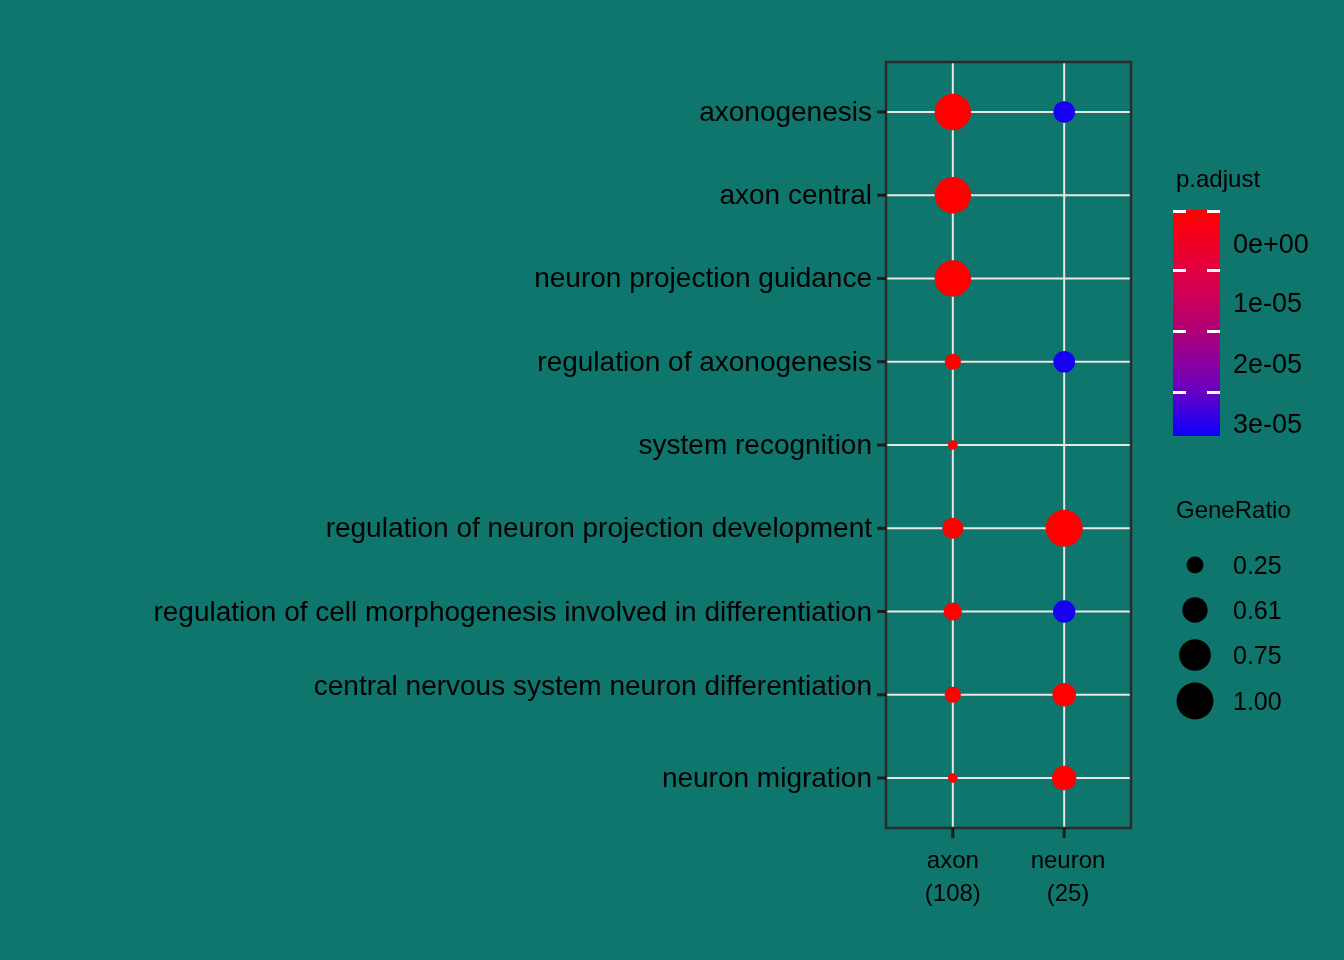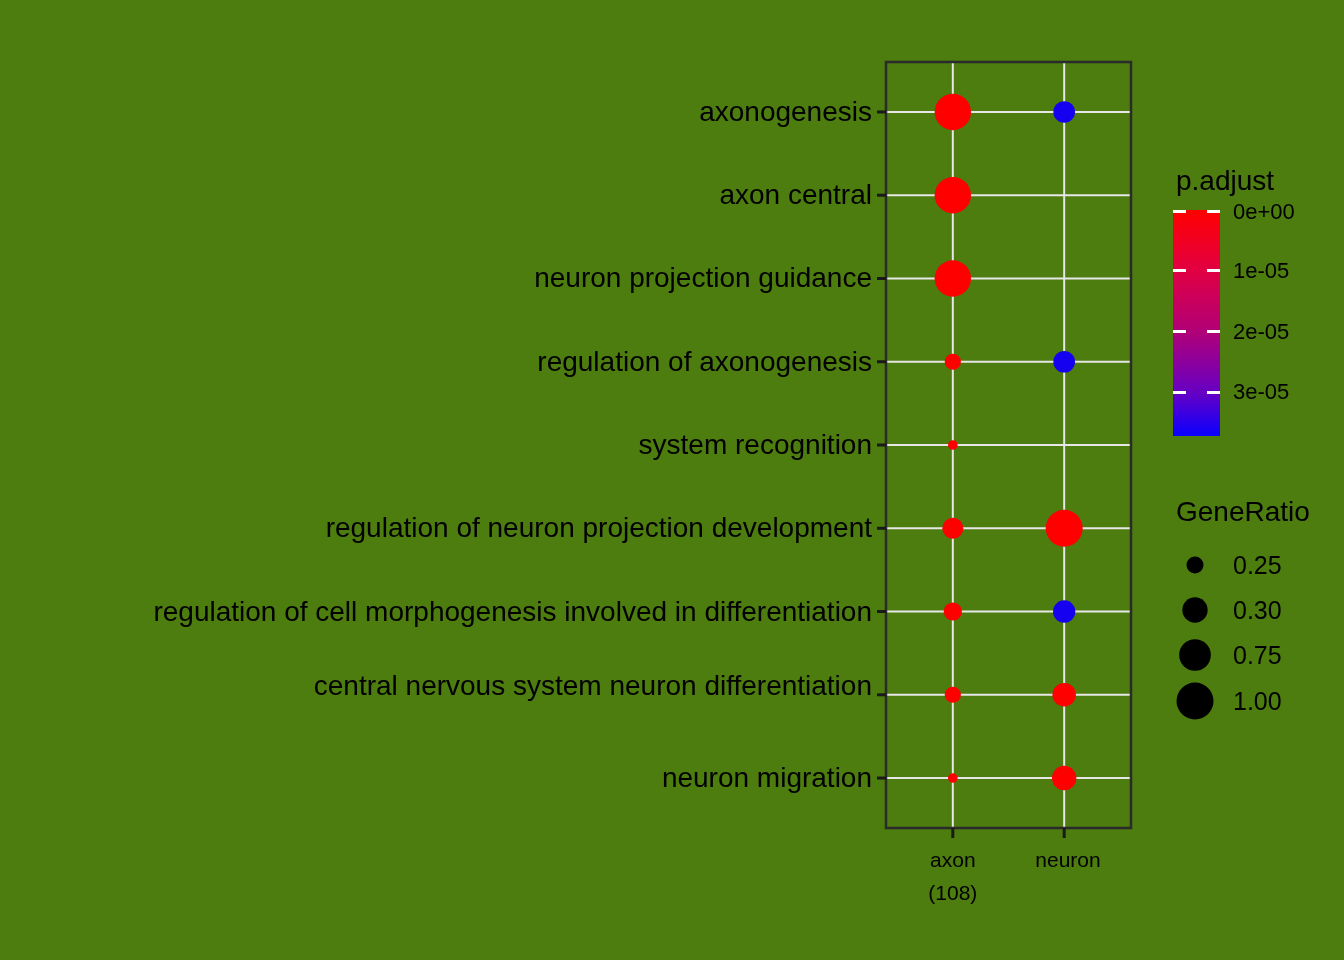--- a/index.html
+++ b/index.html
@@ -1,32 +1,32 @@
 <!DOCTYPE html>
 <html><head>
 <meta charset="utf-8">
 <style>
   html,body{margin:0;padding:0;background:#ffffff;}
   .canvas{
-    position:relative;width:1344px;height:960px;background:#4d7c0f;
+    position:relative;width:1344px;height:960px;background:#0f766e;
     font-family:"Liberation Sans", sans-serif;color:#000;overflow:hidden;
   }
   #chart-svg{position:absolute;left:0;top:0;}
   .ylab{
     position:absolute;left:0;width:872px;text-align:right;
     font-size:28px;line-height:34px;white-space:nowrap;color:#000;
   }
   .xlab{
     position:absolute;width:220px;text-align:center;
-    font-size:21px;line-height:33px;color:#000;
+    font-size:24px;line-height:33px;color:#000;
   }
-  .legend-title{position:absolute;font-size:28px;color:#000;white-space:nowrap;}
+  .legend-title{position:absolute;font-size:24px;color:#000;white-space:nowrap;}
   .colorbar{position:absolute;left:1173px;top:210px;width:47px;height:226px;}
   .cbar-tick{position:absolute;height:3px;width:13px;background:#ffffff;}
-  .cbar-label{position:absolute;left:1233px;font-size:22px;line-height:28px;white-space:nowrap;color:#000;}
+  .cbar-label{position:absolute;left:1233px;font-size:27px;line-height:28px;white-space:nowrap;color:#000;margin-top:32px;}
   .size-label{position:absolute;left:1233px;font-size:25px;line-height:28px;white-space:nowrap;color:#000;}
 </style>
 </head>
 <body>
 
 <div class="canvas">
 
   <svg id="chart-svg" width="1344" height="960">
       <line x1="886" x2="1131" y1="111.95652173913044" y2="111.95652173913044" stroke="#E7E7E7" stroke-width="2"></line>
       <line x1="886" x2="1131" y1="195.21739130434784" y2="195.21739130434784" stroke="#E7E7E7" stroke-width="2"></line>
@@ -83,20 +83,21 @@
       <div class="ylab" style="top: 669px;">central nervous system neuron differentiation</div>
       <div class="ylab" style="top: 761.043px;">neuron migration</div>
     </div>
   <div id="x-axis-labels">
       <div class="xlab" style="left: 842.818px; top: 843px;">
         <div>axon</div>
         <div>(108)</div>
       </div>
       <div class="xlab" style="left: 958px; top: 843px;">
         <div>neuron</div>
+        <div>(25)</div>
       </div>
     </div>
 
   <div class="legend-title" style="left:1176px;top:165px;">p.adjust</div>
 
   <div class="colorbar" id="colorbar" style="background: linear-gradient(rgb(255, 0, 0) 0%, rgb(225, 0, 67) 27%, rgb(176, 0, 120) 54%, rgb(102, 0, 196) 81%, rgb(10, 0, 255) 100%);"></div>
   <div id="colorbar-ticks">
       <div class="cbar-tick" style="left: 1173px; top: 210.308px;"></div>
       <div class="cbar-tick" style="left: 1207px; top: 210.308px;"></div>
       <div class="cbar-tick" style="left: 1173px; top: 269.253px;"></div>
@@ -109,18 +110,18 @@
   <div id="colorbar-labels">
       <div class="cbar-label" style="top: 197.808px;">0e+00</div>
       <div class="cbar-label" style="top: 256.753px;">1e-05</div>
       <div class="cbar-label" style="top: 317.505px;">2e-05</div>
       <div class="cbar-label" style="top: 378.258px;">3e-05</div>
     </div>
 
   <div class="legend-title" style="left:1176px;top:496px;">GeneRatio</div>
   <div id="size-legend-labels">
       <div class="size-label" style="top: 551px;">0.25</div>
-      <div class="size-label" style="top: 596px;">0.30</div>
+      <div class="size-label" style="top: 596px;">0.61</div>
       <div class="size-label" style="top: 641px;">0.75</div>
       <div class="size-label" style="top: 687px;">1.00</div>
     </div>
 
 </div>
 
 </body></html>

